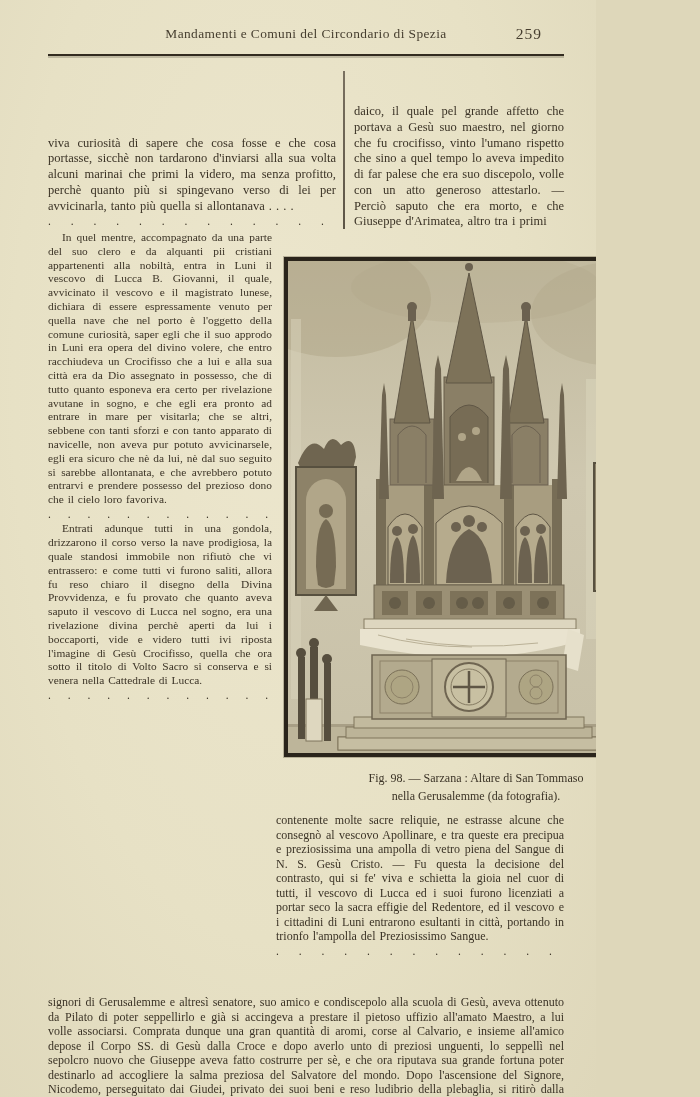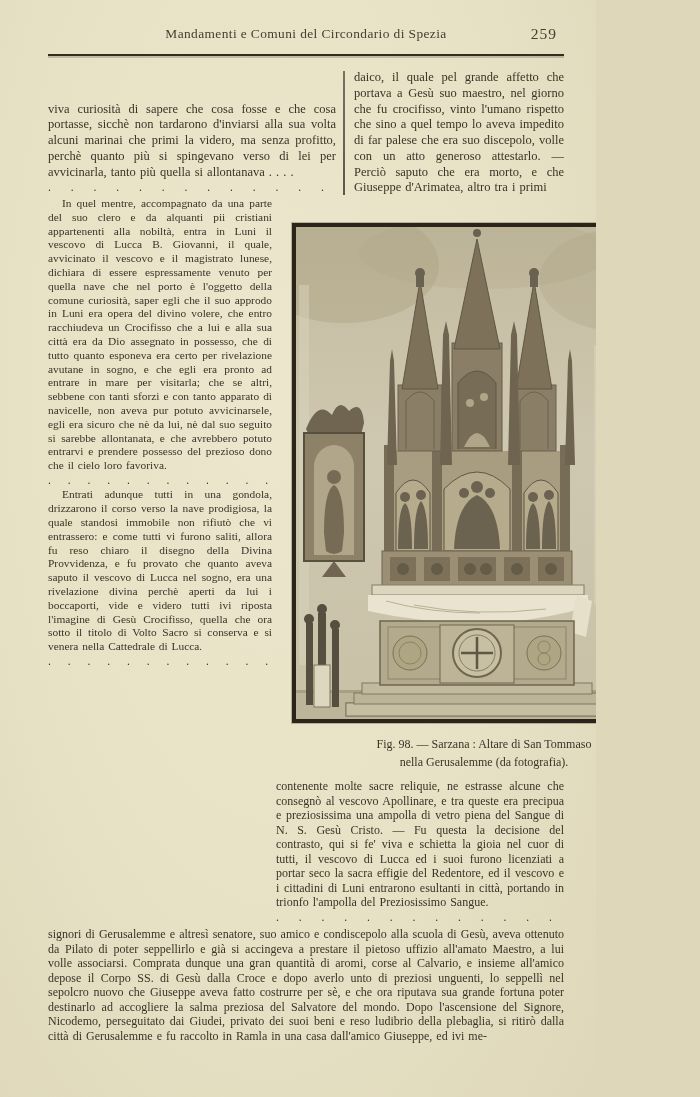--- a/index.html
+++ b/index.html
@@ -17,48 +17,48 @@
     padding:26px 32px 0 48px;
     overflow:hidden;
     background:radial-gradient(ellipse at 45% 35%, #ece6cd 0%, #e7e1c5 55%, #ded7ba 100%);
   }
   
   .header{position:relative;height:20px;}
   .header-title{
     text-align:center;font-size:13.4px;letter-spacing:.4px;color:#463e2f;
   }
   .page-number{
-    position:absolute;right:7px;top:-1px;font-size:15.5px;color:#463e2f;letter-spacing:1px;
+    position:absolute;right:22px;top:-1px;font-size:15.5px;color:#463e2f;letter-spacing:1px;
   }
   .rule{
     margin-top:8px;height:2px;background:#332c20;
     box-shadow:0 2px 0 rgba(51,44,32,.22);
   }
   
   .row{display:flex;align-items:flex-end;}
   .top-row{margin-top:14px;}
   .bottom-row{margin-top:8px;flex-direction:column;}
   .col-left{width:288px;}
-  .col-right{flex:1;}
+  .col-right{flex:1;margin-top:34px;}
   .vdiv{
     width:2px;align-self:stretch;
     background:linear-gradient(#7a7160,#5d5546);
     margin:1px 9px 1px 7px;
   }
   p{margin:0;text-align:justify;word-spacing:1px;}
   .top-row p{font-size:12.5px;line-height:1.26;}
   .bottom-row p{font-size:12px;line-height:1.21;}
   .indent{text-indent:14px;}
   .dots{
     white-space:nowrap;overflow:hidden;
     font-size:11.5px;line-height:1.35;letter-spacing:8.5px;color:#3b3326;
   }
   .dots.narrow{letter-spacing:7px;}
   
-  .mid-row{display:flex;margin-top:1px;gap:8px;}
+  .mid-row{display:flex;margin-top:1px;}
   .narrow-col{width:224px;margin-right:12px;}
   .narrow-col p{font-size:11.4px;line-height:1.21;}
   figure{margin:26px 0 0 0;width:384px;}
   .photo{
     width:380px;height:496px;
     border:2px solid #2a241b;
     box-shadow:0 0 0 1px rgba(90,80,60,.35);
     background:#cdc6ae;
   }
   .photo svg{display:block;width:100%;height:100%;}

